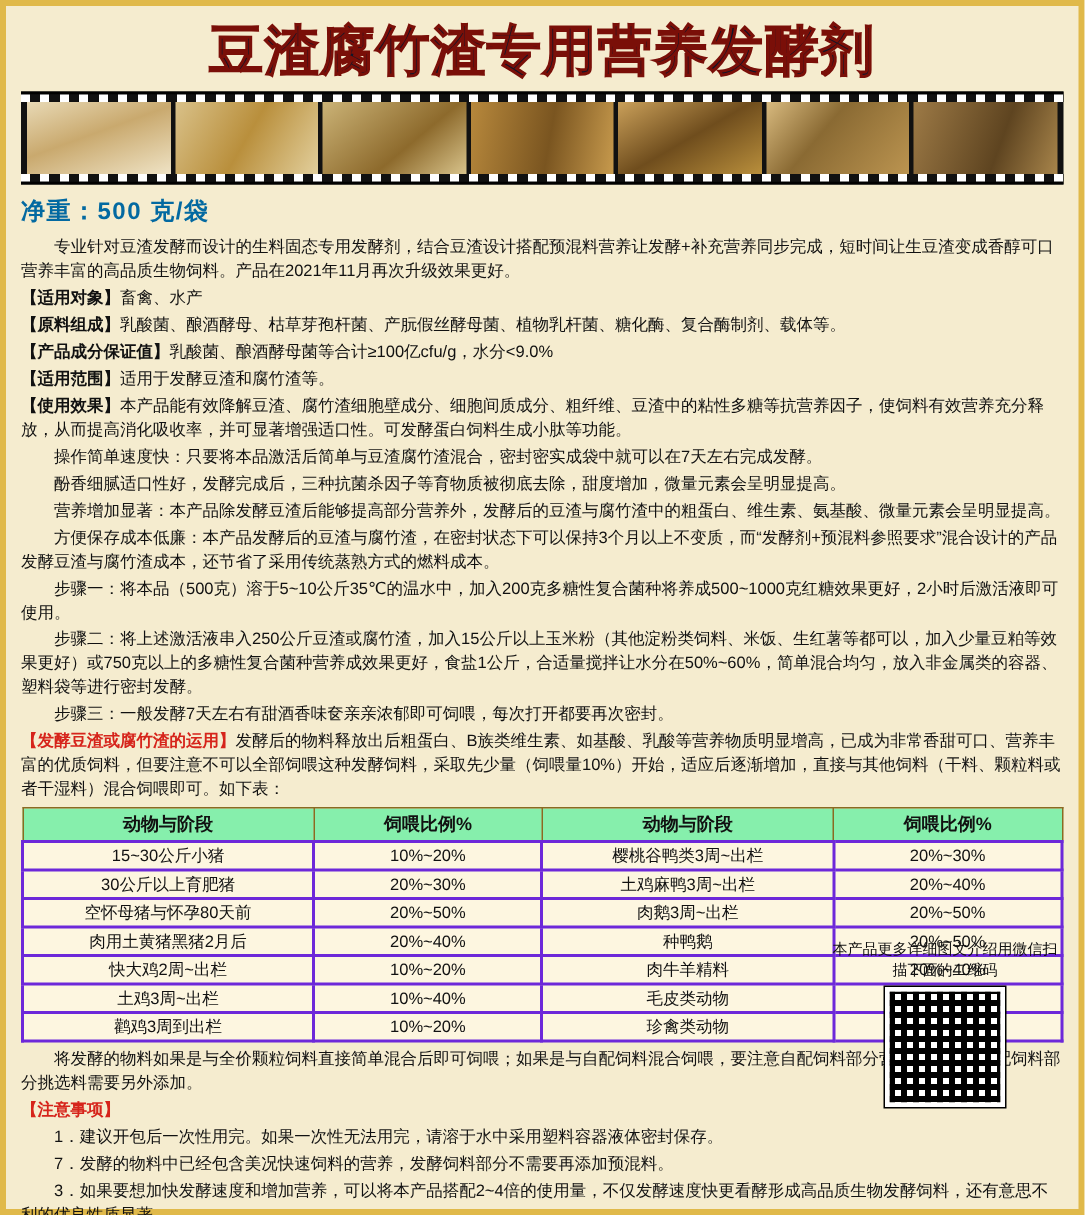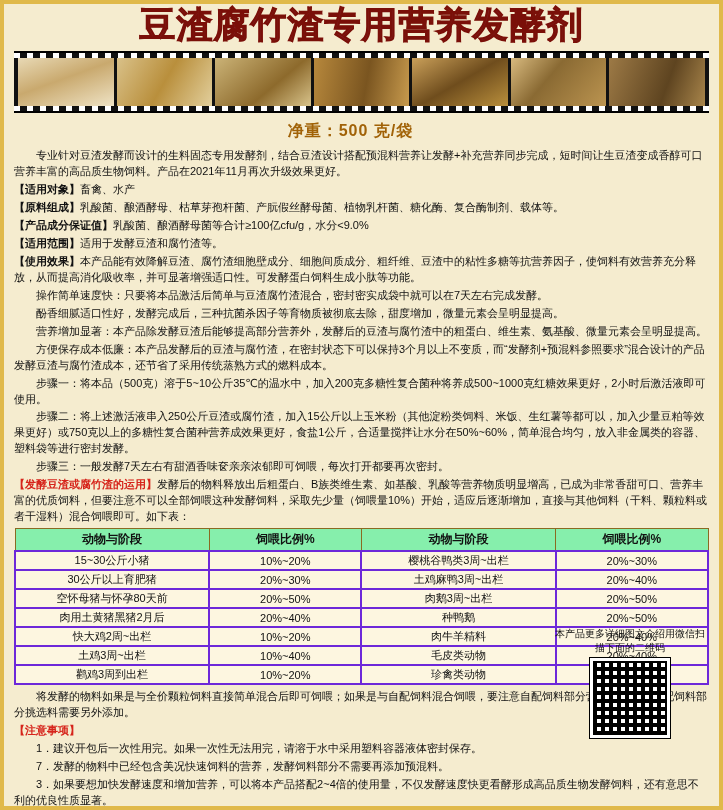--- a/index.html
+++ b/index.html
@@ -17,23 +17,23 @@
     border:4px solid #e0b94a;
     box-sizing:border-box;
     padding:0 10px;
   }
   .title{
     text-align:center;
     font-family:"DejaVu Sans","Liberation Sans",sans-serif;
     font-weight:bold;
     font-size:36px;
     letter-spacing:1px;
-    color:#7f1d1d;
+    color:#0f172a;
     -webkit-text-stroke:1px #7a0f08;
-    margin:0 0 6px;
+    margin:10px 0 6px;
     line-height:1.15;
   }
   
   .filmstrip{
     background:#111;
     padding:5px 4px;
     display:flex;
     gap:3px;
     border-top:2px solid #000;
     border-bottom:2px solid #000;
@@ -42,22 +42,22 @@
     position:relative;
   }
   .filmstrip:before,.filmstrip:after{
     content:"";position:absolute;left:0;right:0;height:5px;
     background:repeating-linear-gradient(to right,#fff 0 6px,#111 6px 13px);
   }
   .filmstrip:before{top:0;}
   .filmstrip:after{bottom:0;}
   .frame{flex:1;height:100%;}
   .net{
-    text-align:center;
-    color:#a16207;
+    text-align:left;
+    color:#0369a1;
     font-weight:bold;
     font-size:16px;
     margin:8px 22px 6px 0;
     letter-spacing:1px;
   }
   p.para{
     margin:2px 0;
     font-size:11px;
     line-height:1.45;
     text-indent:0;

